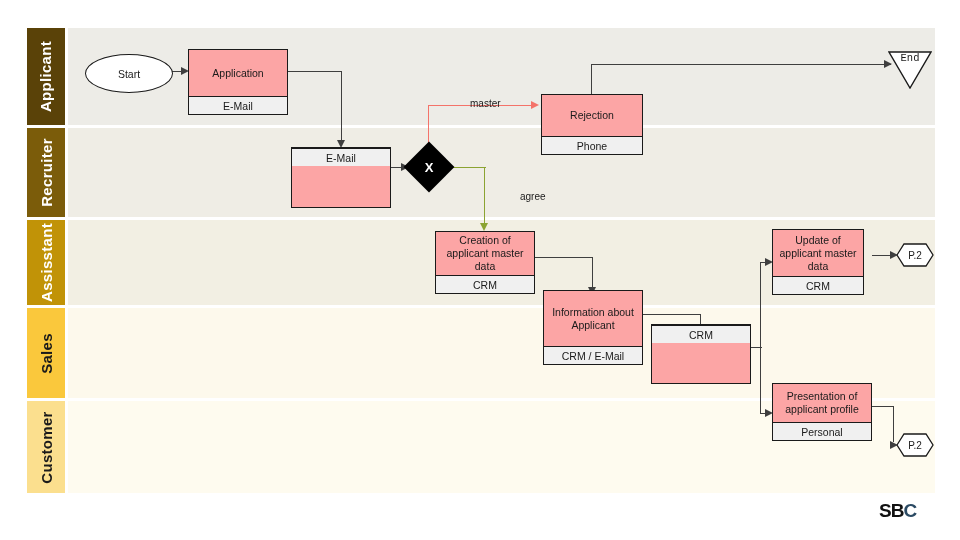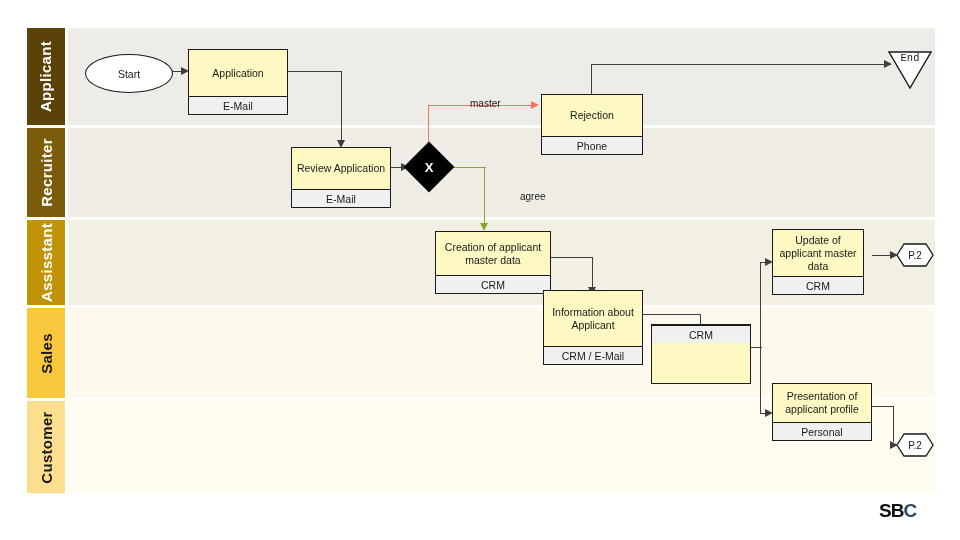--- a/index.html
+++ b/index.html
@@ -29,21 +29,21 @@
     letter-spacing: 0.3px;
   }
   .lane-body {
     position: absolute; left: 41px; top: 0; right: 0; height: 100%;
   }
   
   .node {
     position: absolute;
     box-sizing: border-box;
     border: 1.3px solid #1a1a1a;
-    background: #fef9c3;
+    background: #fca5a5;
     display: flex; flex-direction: column;
     z-index: 5;
   }
   .node-title {
     flex: 1 1 auto;
     display: flex; align-items: center; justify-content: center;
     text-align: center;
     font-size: 10.5px;
     color: #1a1a1a;
     line-height: 13px;
@@ -207,42 +207,41 @@
   <div class="ellipse" style="left:85px;top:54px;width:86px;height:37px;">
     <span>Start</span>
   </div>
 
   <div class="node" style="left:188px;top:49px;width:100px;height:66px;">
     <div class="node-title">Application</div>
     <div class="node-sys">E-Mail</div>
   </div>
 
   <div class="node" style="left:291px;top:147px;width:100px;height:61px;">
-    <div class="node-title">Review Application</div>
     <div class="node-sys">E-Mail</div>
   </div>
 
   <div class="diamond" style="left:411px;top:149px;width:36px;height:36px;">
     <div class="dshape"></div>
     <div class="dlabel">X</div>
   </div>
 
   <div class="node" style="left:541px;top:94px;width:102px;height:61px;">
     <div class="node-title">Rejection</div>
     <div class="node-sys">Phone</div>
   </div>
 
   <div class="tri-end" style="left:888px;top:51px;width:44px;height:38px;">
     <svg width="44" height="38" viewBox="0 0 44 38" style="position:absolute;left:0;top:0;">
       <polygon points="1,1 43,1 22,37" fill="#ffffff" stroke="#1a1a1a" stroke-width="1.4"></polygon>
     </svg>
     <span class="tlabel">End</span>
   </div>
 
-  <div class="node" style="left:435px;top:231px;width:116px;height:63px;">
+  <div class="node" style="left:435px;top:231px;width:100px;height:63px;">
     <div class="node-title">Creation of applicant master data</div>
     <div class="node-sys">CRM</div>
   </div>
 
   <div class="node" style="left:543px;top:290px;width:100px;height:75px;">
     <div class="node-title">Information about Applicant</div>
     <div class="node-sys">CRM / E-Mail</div>
   </div>
 
   <div class="node" style="left:651px;top:324px;width:100px;height:60px;">

